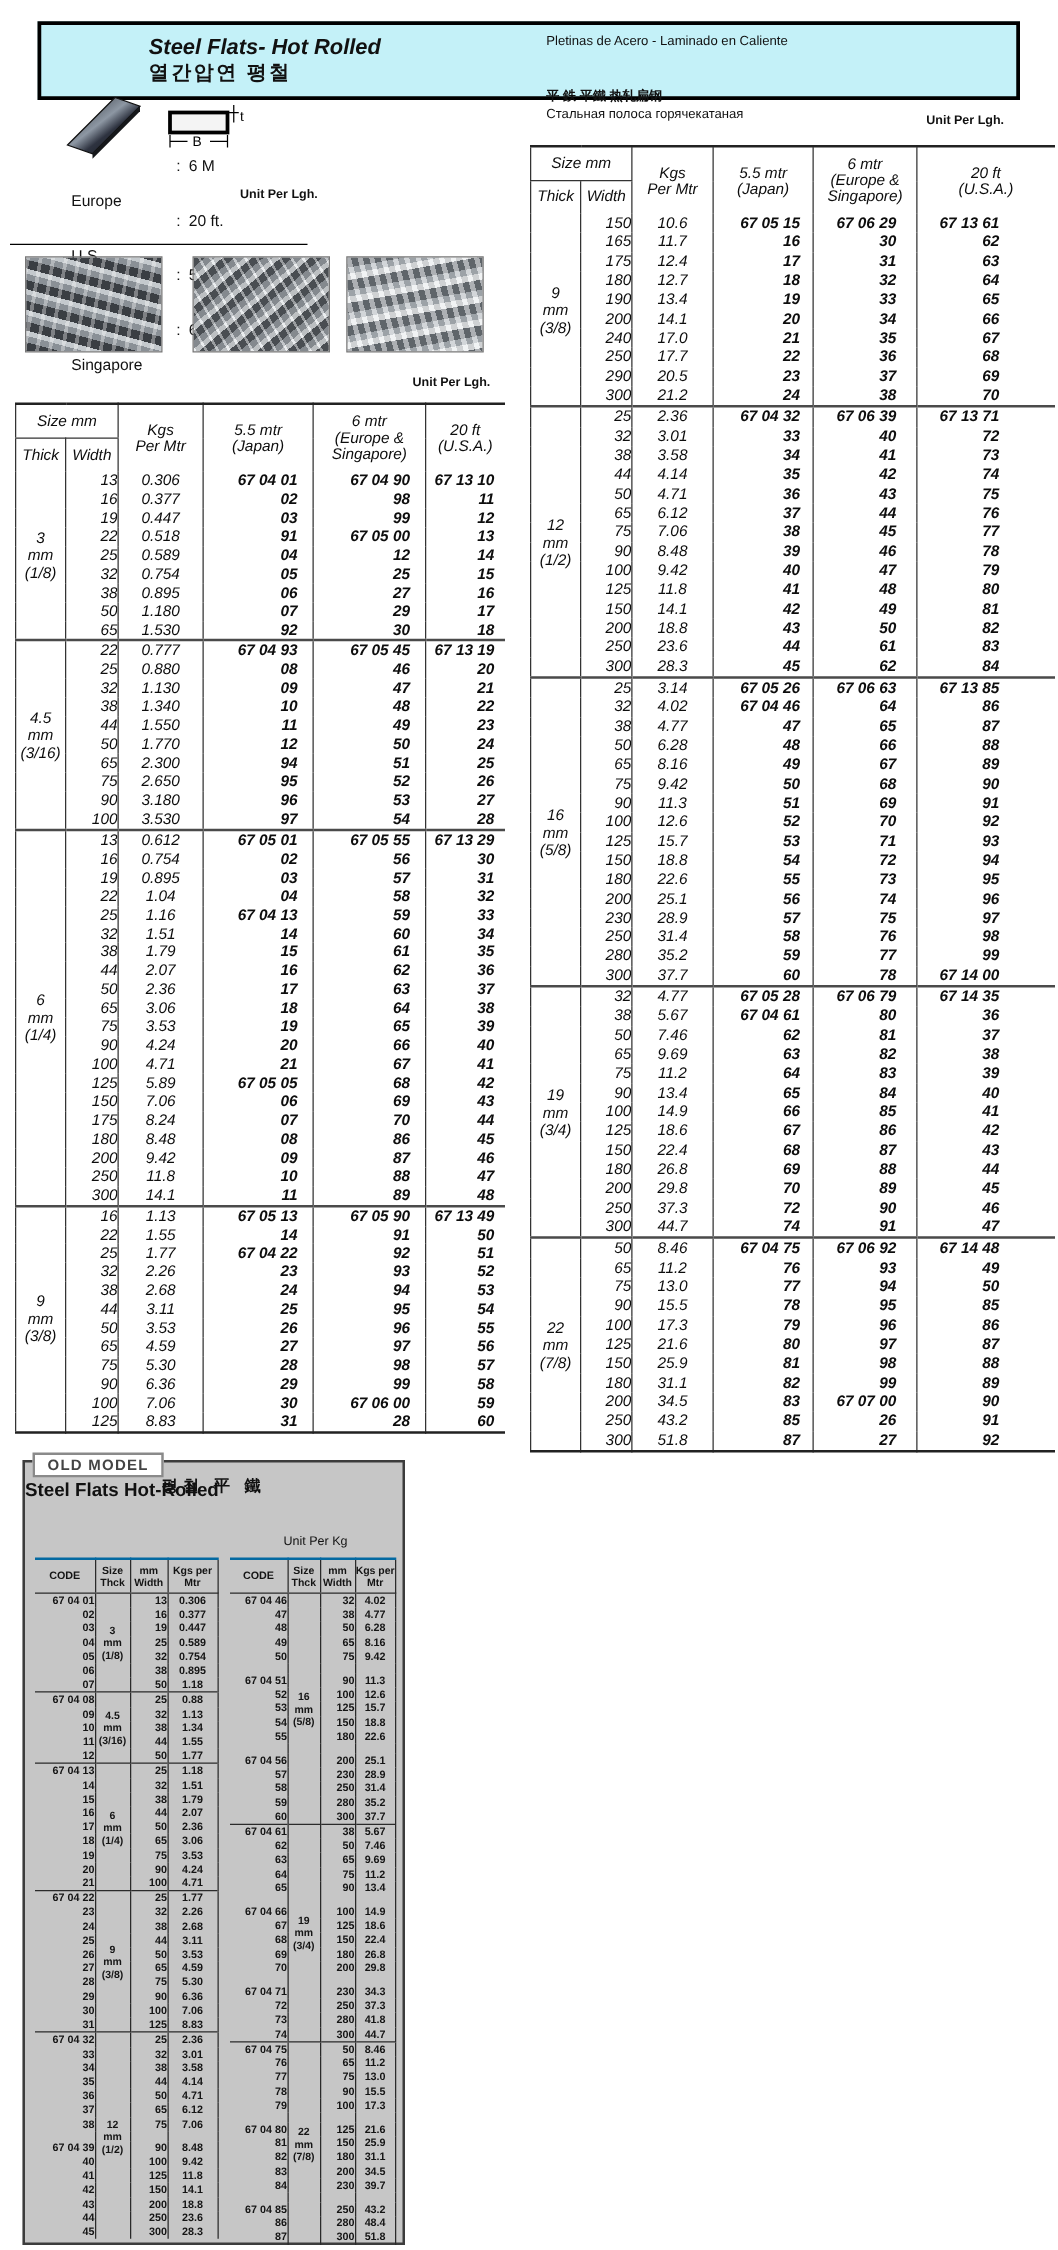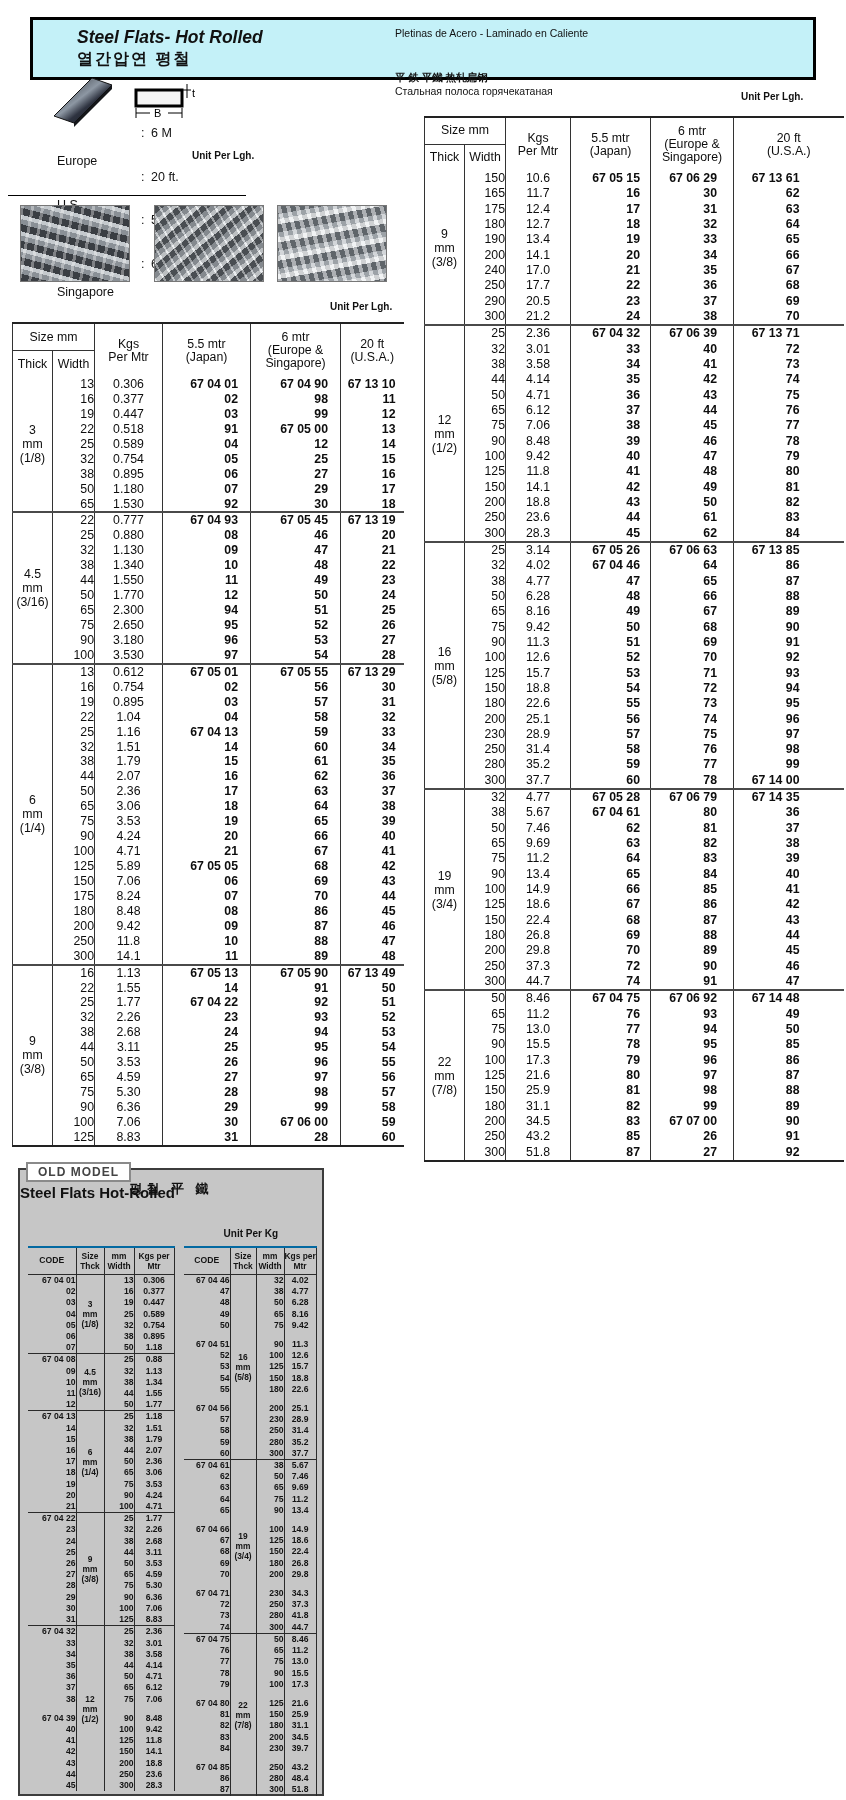--- a/index.html
+++ b/index.html
@@ -3,21 +3,21 @@
 <meta charset="utf-8">
 <style>
   html,body{margin:0;padding:0;}
   body{width:846px;height:1800px;position:relative;background:#fff;
        font-family:"Liberation Sans",sans-serif;overflow:hidden;color:#111;}
   .abs{position:absolute;}
 
   
   .header-box{left:30px;top:17px;width:780px;height:57px;background:#c4f1f8;
               border:3px solid #000;display:flex;}
-  .ht{padding-left:44px;padding-top:6px;width:300px;}
+  .ht{padding-left:86px;padding-top:6px;width:300px;}
   .t1{font-size:17.5px;font-weight:bold;font-style:italic;line-height:22px;white-space:nowrap;}
   .t2{font-size:16px;font-weight:bold;line-height:22px;letter-spacing:2px;}
   .hs{padding-top:6px;padding-left:18px;}
   .s1,.s2,.s3{font-size:10.5px;line-height:14.5px;white-space:nowrap;}
   .s2{font-weight:bold;margin-top:29px;}
 
   .unit-note{font-size:10px;font-weight:bold;white-space:nowrap;}
 
   
   .len-list{left:57px;top:126px;font-size:12.5px;}
@@ -33,21 +33,21 @@
       repeating-linear-gradient(15deg,#3a3e43 0 7px,#8a9096 7px 12px,#c4c9cd 12px 16px);}
   .ph2{left:154px;background:
       repeating-linear-gradient(60deg, rgba(255,255,255,.4) 0 2px, rgba(0,0,0,.15) 2px 8px),
       repeating-linear-gradient(140deg,#565b60 0 6px,#9ba1a7 6px 11px,#dde1e4 11px 15px);}
   .ph3{left:277px;background:
       repeating-linear-gradient(75deg, rgba(255,255,255,.45) 0 4px, rgba(0,0,0,.1) 4px 9px),
       repeating-linear-gradient(170deg,#6a7076 0 8px,#aeb4ba 8px 13px,#e6e9eb 13px 18px);}
 
   
   .mt{border-collapse:collapse;table-layout:fixed;border-top:2px solid #222;
-      border-bottom:2px solid #222;border-left:1px solid #333;}
+      border-bottom:2px solid #222;border-left:1px solid #333;font-style:italic;}
   .mt td{padding:0;font-size:12.3px;color:#0d0d0d;white-space:nowrap;overflow:hidden;}
   .lt td{height:14.95px;line-height:14.9px;}
   .rt td{height:15.33px;line-height:15.3px;}
   .mt tr.h1 td,.mt tr.h2 td{height:26px;}
   .hsize{text-align:center;border-bottom:1px solid #333;vertical-align:middle;}
   .hc{text-align:center;vertical-align:middle;}
   .hl{line-height:13px;}
   .bl{border-left:1px solid #333;}
   .mt tr.gt td{border-top:2px solid #4a4a4a;}
   .c0{text-align:center;vertical-align:middle;}
@@ -58,21 +58,21 @@
   .lt .c3{padding-right:12px;}.lt .c4{padding-right:12px;}.lt .c5{padding-right:8px;}
   .rt .c3{padding-right:10px;}.rt .c4{padding-right:16px;}.rt .c5{padding-right:44px;}
 
   
   .om{left:18px;top:1168px;width:302px;height:624px;background:#c6c6c6;
       border:2px solid #3c3c3c;box-sizing:content-box;}
   .om-tab{position:absolute;top:-8px;left:6px;background:#fff;border:2px solid #8a8a8a;
           padding:1px 10px;font-size:12px;font-weight:bold;color:#444;letter-spacing:1px;}
   .om-t1{position:absolute;top:10px;width:100%;text-align:center;font-size:13px;font-weight:bold;letter-spacing:4px;}
   .om-t2{position:absolute;top:14px;width:100%;text-align:left;font-size:15px;font-weight:bold;}
-  .om-unit{position:absolute;top:58px;right:44px;font-size:10px;font-weight:bold;text-align:right;}
+  .om-unit{position:absolute;top:58px;right:44px;font-size:10px;font-weight:normal;text-align:right;}
 
   .ot{border-collapse:collapse;table-layout:fixed;border-top:2px solid #0369a1;}
   .ot td{padding:0;font-size:8.6px;font-weight:bold;color:#141414;height:11.2px;
          line-height:11.2px;white-space:nowrap;overflow:hidden;}
   .ot tr.oh td{height:26px;border-bottom:1.5px solid #2a2a2a;text-align:center;vertical-align:middle;}
   .ot .ohl{line-height:10px;font-size:8.4px;}
   .obl{border-left:1px solid #2a2a2a;}
   .obr{border-right:1px solid #2a2a2a;}
   .ot tr.st td{border-top:1.5px solid #2a2a2a;}
   .ot tr.ogap td{height:8px;}

